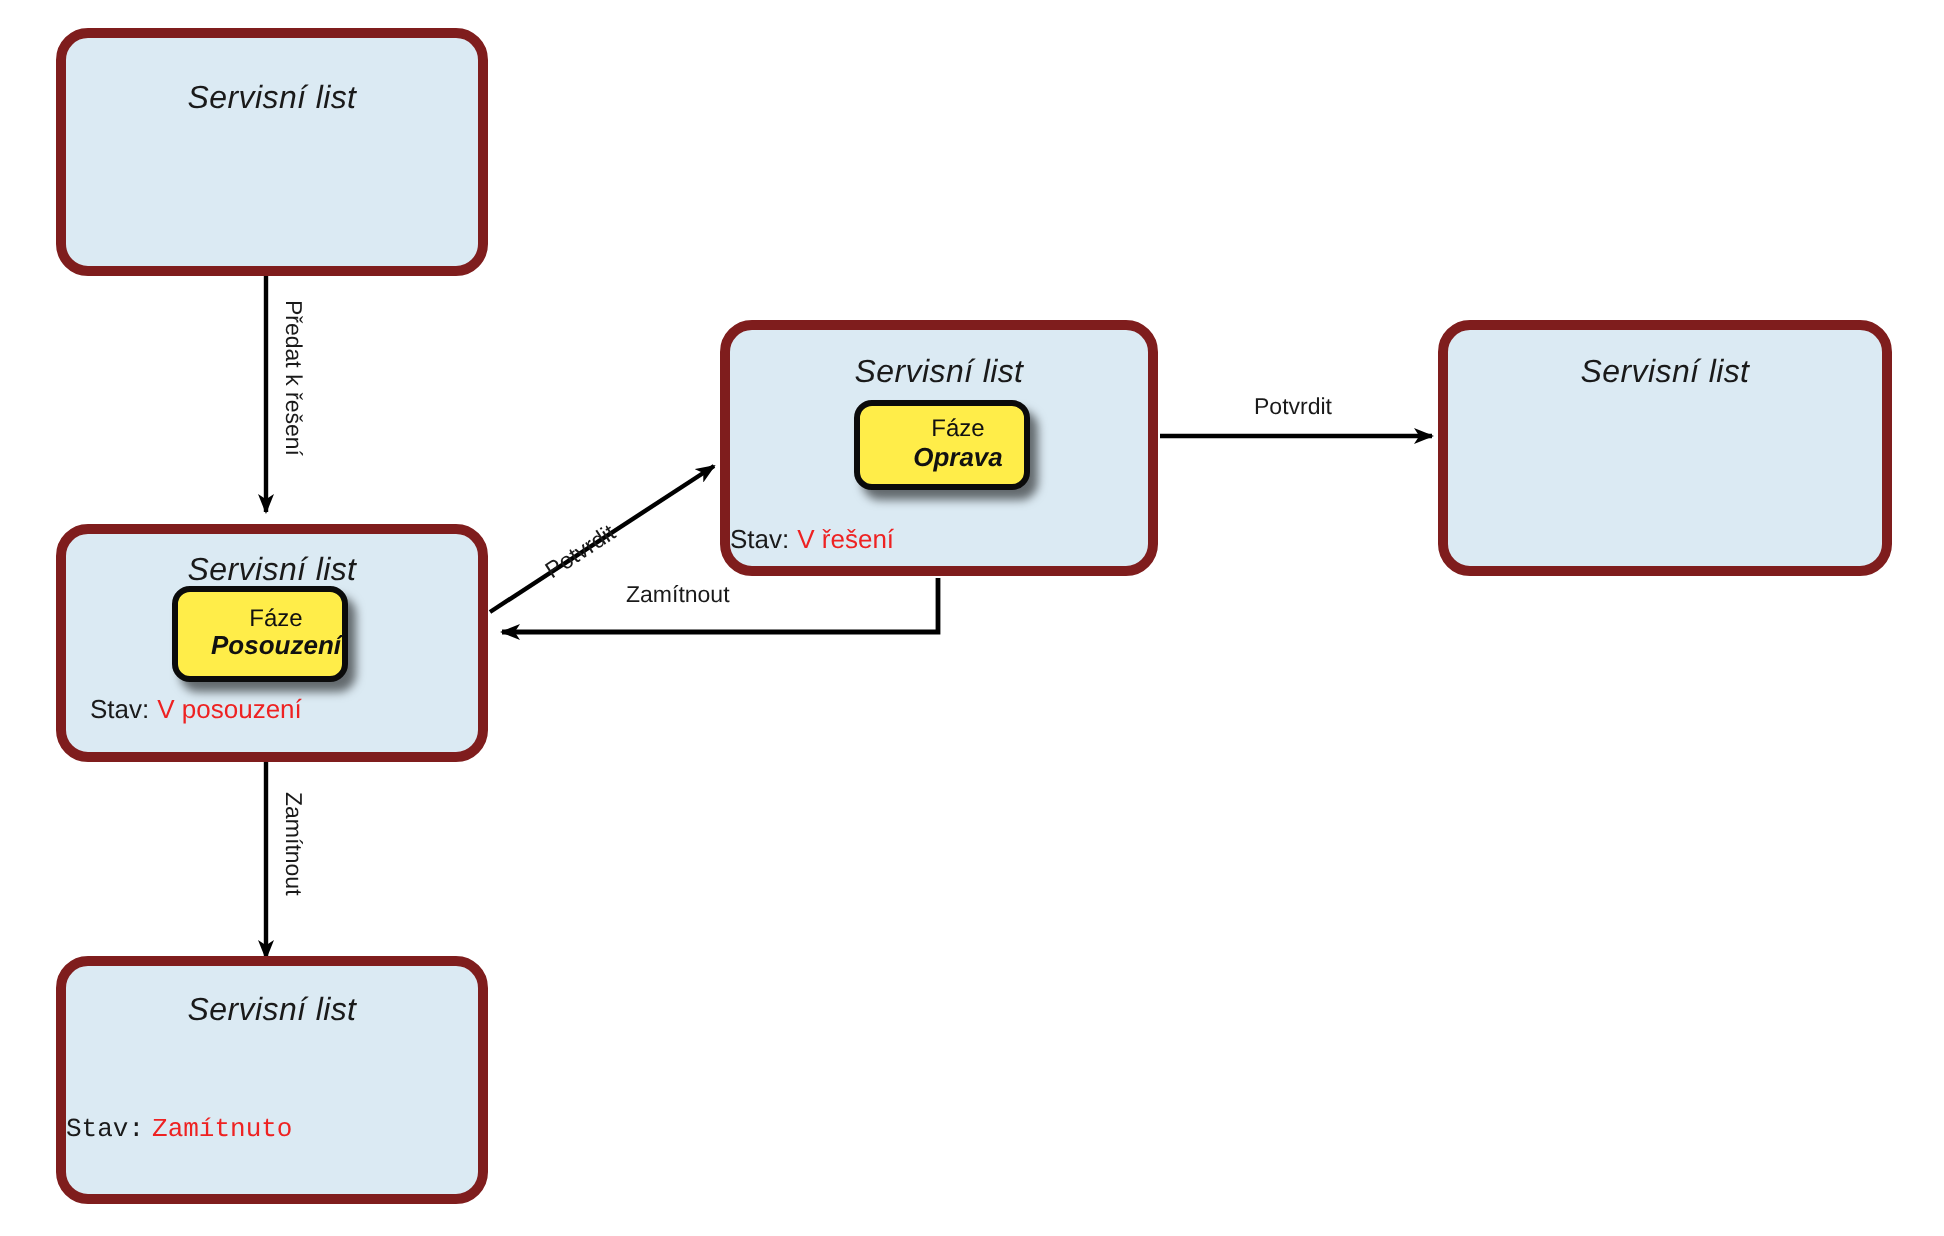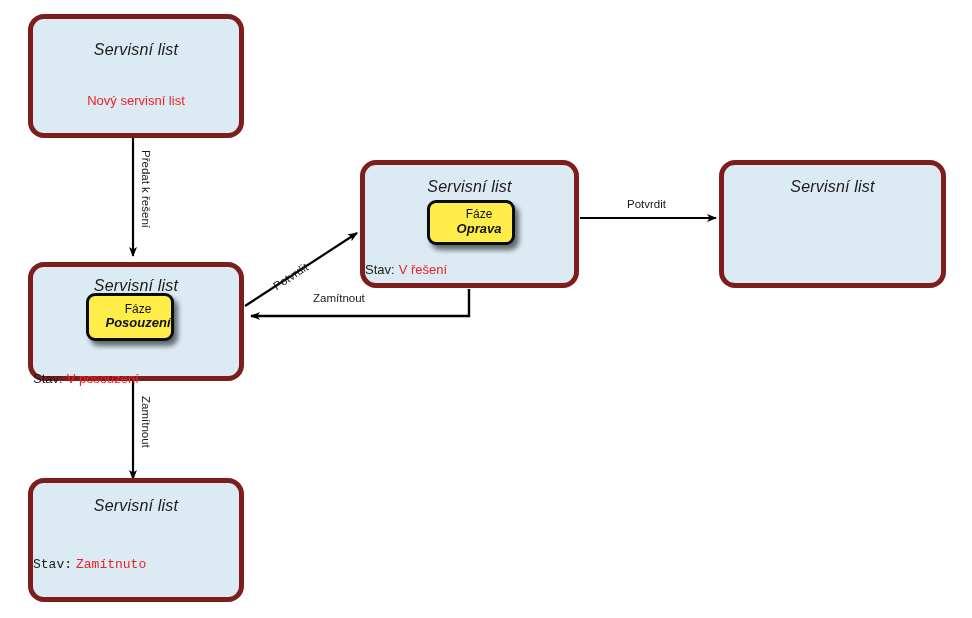--- a/index.html
+++ b/index.html
@@ -155,26 +155,25 @@
   <span class="edge-label rot-diag" style="left:271px; top:282px;">Potvrdit</span>
 
   <span class="edge-label" style="left:313px; top:292px;">Zamítnout</span>
 
   <span class="edge-label" style="left:627px; top:198px;">Potvrdit</span>
 
   <span class="edge-label rot-cw" style="left:152px; top:396px;">Zamítnout</span>
 
   <div class="state-box" style="left:28px; top:14px; width:216px; height:124px;">
     <div class="state-title" style="top:22px;">Servisní list</div>
-    <div class="state-note" style="top:74px;">Nový servisní list</div>
   </div>
 
   <div class="state-box" style="left:28px; top:262px; width:216px; height:119px;">
     <div class="state-title" style="top:10px;">Servisní list</div>
-    <div class="state-status" style="top:104px;">
+    <div class="state-status" style="top:80px;padding-left:12px;">
       <span class="status-label">Stav:</span><span class="status-value">V posouzení</span>
     </div>
   </div>
   <div class="phase-chip" style="left:86px; top:293px; width:88px; height:48px;">
     <span class="phase-kind">Fáze</span>
     <span class="phase-name">Posouzení</span>
   </div>
 
   <div class="state-box" style="left:360px; top:160px; width:219px; height:128px;">
     <div class="state-title" style="top:13px;">Servisní list</div>

